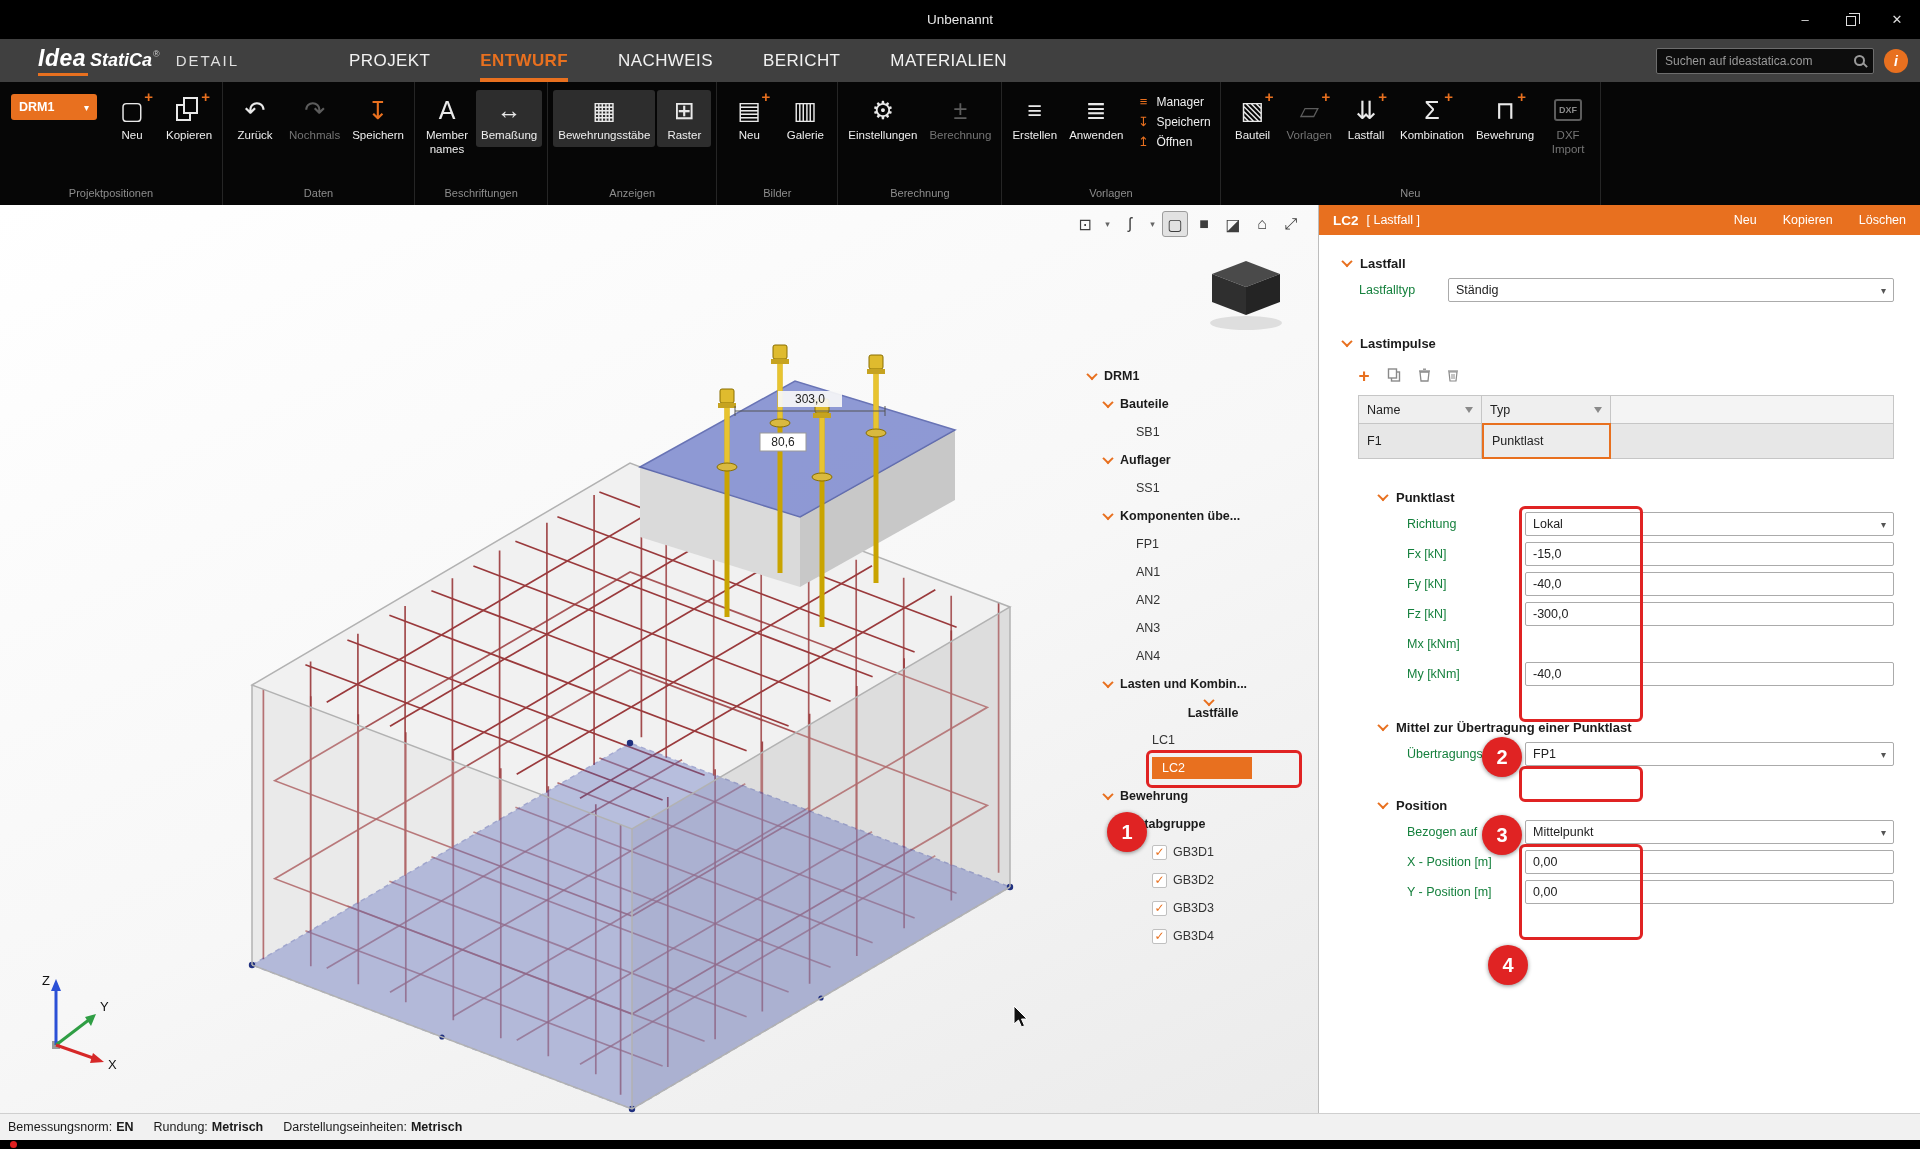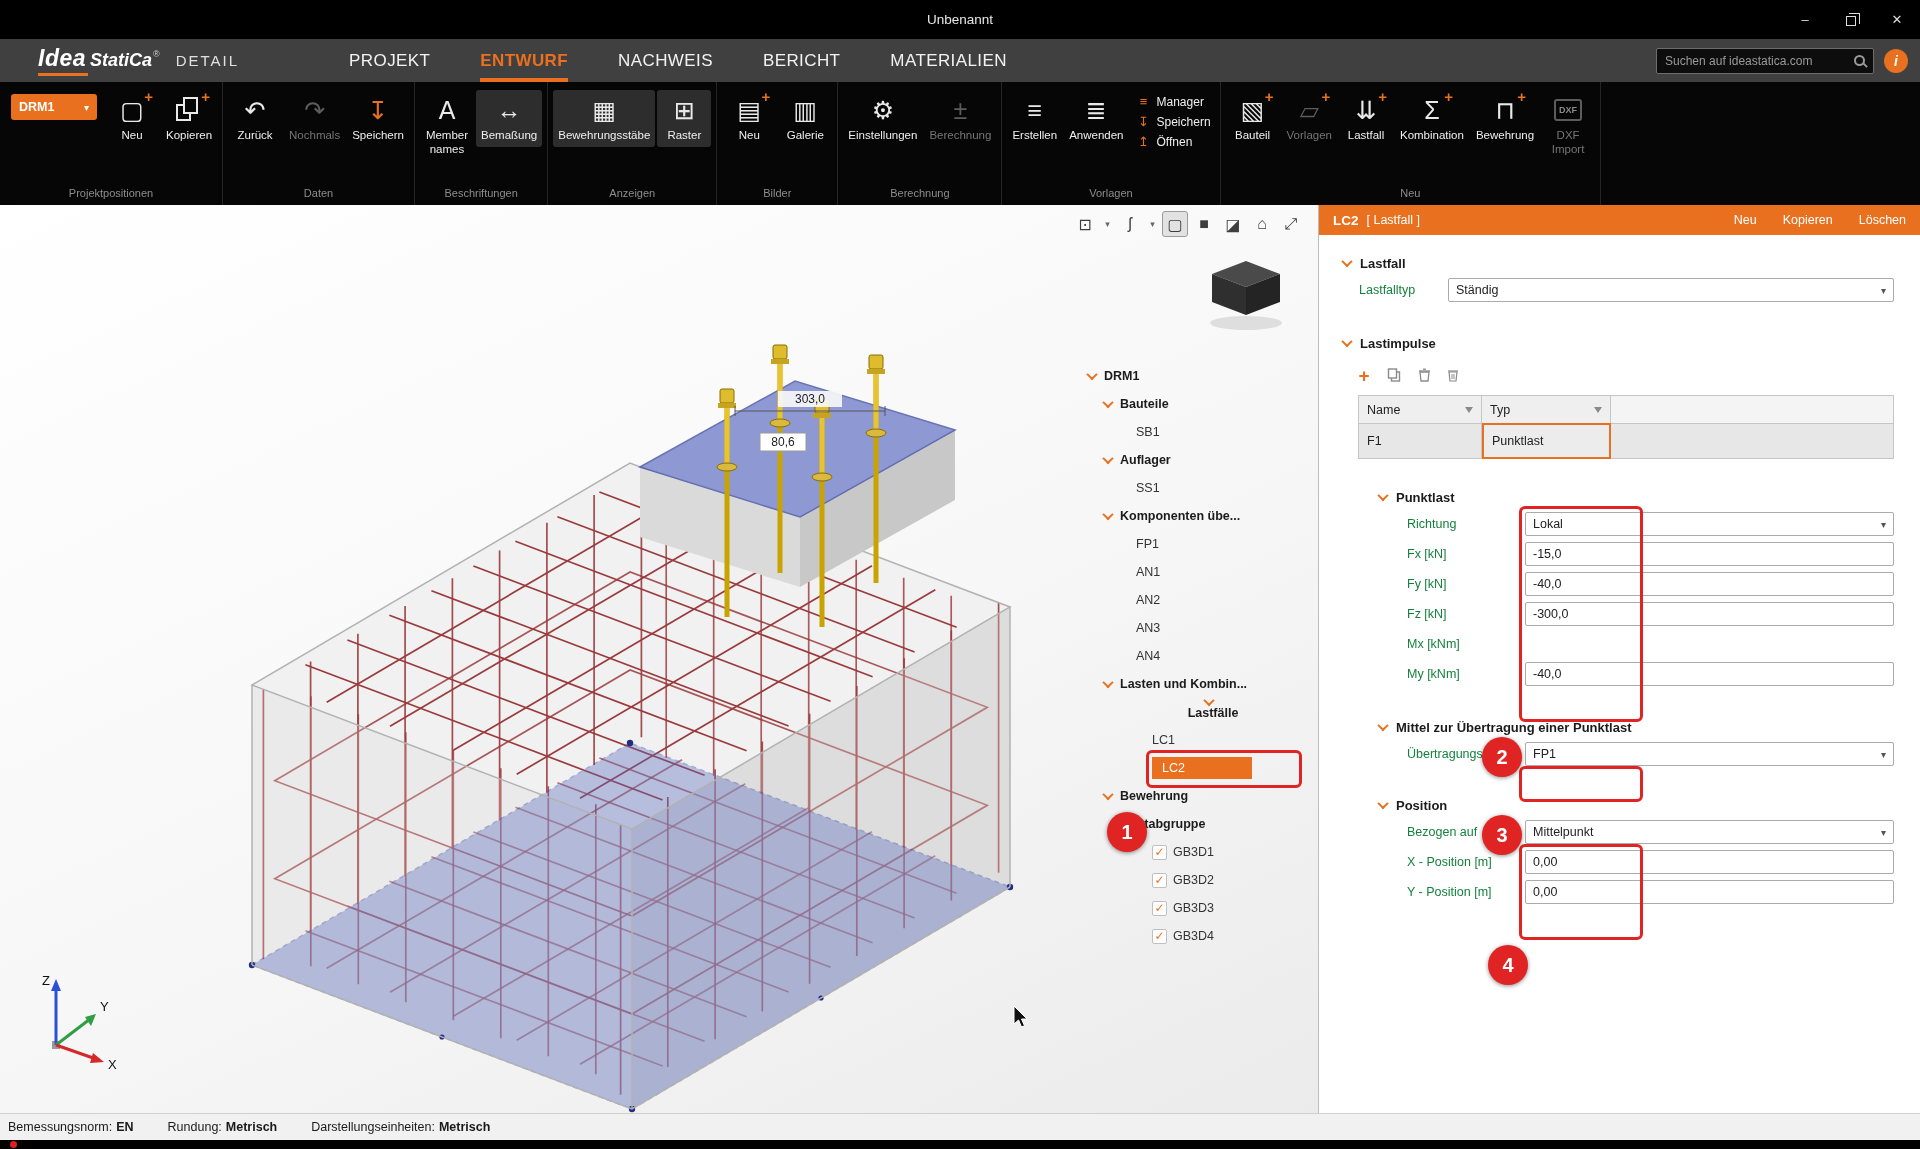--- a/index.html
+++ b/index.html
@@ -113,21 +113,21 @@
   .tdata{height:36px;background:#e7e7e7}
   .tdata.csel{border:2px solid #e8701f;background:#ececec}
   .funnel{margin-left:auto;width:0;height:0;border-left:4px solid transparent;border-right:4px solid transparent;border-top:6px solid #8a8a8a}
 
   
   .ann-box{position:absolute;border:3px solid #e02323;border-radius:6px;pointer-events:none;z-index:4}
   .ann-circle{position:absolute;width:40px;height:40px;border-radius:50%;background:#e02323;color:#fff;display:flex;align-items:center;justify-content:center;font-size:20px;font-weight:bold;box-shadow:0 1px 4px rgba(0,0,0,.45);z-index:5}
 
   
   .statusbar{position:absolute;left:0;right:0;bottom:9px;height:27px;background:#f1f1f1;border-top:1px solid #cfcfcf;display:flex;align-items:center;padding-left:8px}
-  .sbitems{display:flex;gap:34px}
+  .sbitems{display:flex;gap:20px}
   .sbitem{font-size:12.5px;color:#1a1a1a}
   .sblabel{margin-right:4px}
   .sbvalue{font-weight:bold}
   .bottomstrip{position:absolute;left:0;right:0;bottom:0;height:9px;background:#000}
   .reddot{position:absolute;left:10px;top:1px;width:7px;height:7px;border-radius:50%;background:#e02020}
 </style>
 </head>
 <body>
 
 <div class="app">

